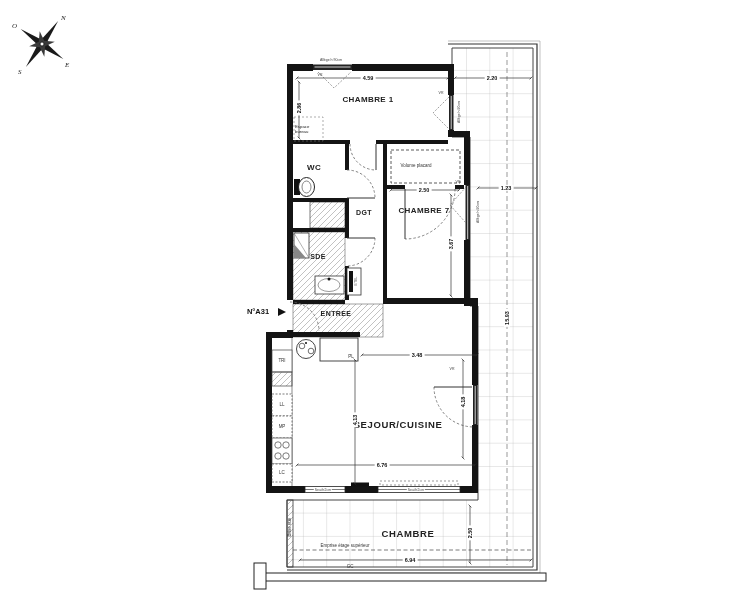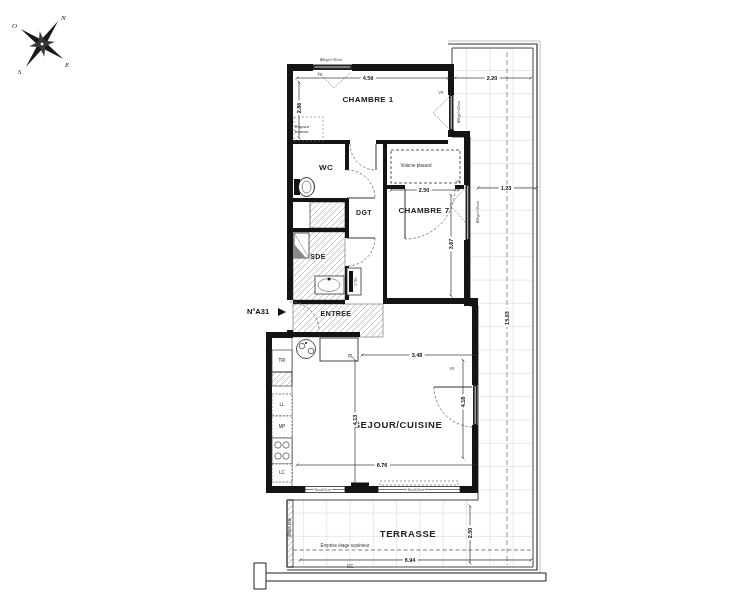--- a/index.html
+++ b/index.html
@@ -184,27 +184,27 @@
     <polygon points="-2.3,-12.8 3.4,-0.6 -3.4,0.6" fill="#3a3a3a"></polygon>
     <circle cx="0" cy="0" r="2" fill="#fff" stroke="#111" stroke-width="0.8"></circle>
     <text x="19" y="-24" font-size="7" font-style="italic" font-family="Liberation Serif, serif" fill="#222">N</text>
     <text x="-30" y="-16" font-size="7" font-style="italic" font-family="Liberation Serif, serif" fill="#222">O</text>
     <text x="-24" y="30" font-size="7" font-style="italic" font-family="Liberation Serif, serif" fill="#222">S</text>
     <text x="23" y="23" font-size="7" font-style="italic" font-family="Liberation Serif, serif" fill="#222">E</text>
   </g>
 </svg>
 
 <span class="lbl room" style="left:368px;top:100px">CHAMBRE 1</span>
-<span class="lbl room" style="left:326px;top:168px">WC</span>
+<span class="lbl room" style="left:314px;top:168px">WC</span>
 <span class="lbl room med" style="left:364px;top:213px">DGT</span>
 <span class="lbl room" style="left:424px;top:211px">CHAMBRE 7</span>
 <span class="lbl room med" style="left:318px;top:257px">SDE</span>
 <span class="lbl room med" style="left:336px;top:314px">ENTREE</span>
 <span class="lbl room big" style="left:398px;top:425px">SEJOUR/CUISINE</span>
-<span class="lbl room big" style="left:408px;top:534px">TERRASSE</span>
+<span class="lbl room big" style="left:408px;top:534px">CHAMBRE</span>
 
 <span class="lbl dim" style="left:368px;top:78px">4.59</span>
 <span class="lbl dim rot" style="left:299px;top:108px">2.86</span>
 <span class="lbl dim" style="left:492px;top:78px">2.20</span>
 <span class="lbl dim" style="left:424px;top:190px">2.50</span>
 <span class="lbl dim" style="left:506px;top:188px">1.23</span>
 <span class="lbl dim rot" style="left:451px;top:244px">3.67</span>
 <span class="lbl dim rot" style="left:507px;top:318px">15.93</span>
 <span class="lbl dim" style="left:417px;top:355px">3.48</span>
 <span class="lbl dim rot" style="left:355px;top:420px">4.13</span>

